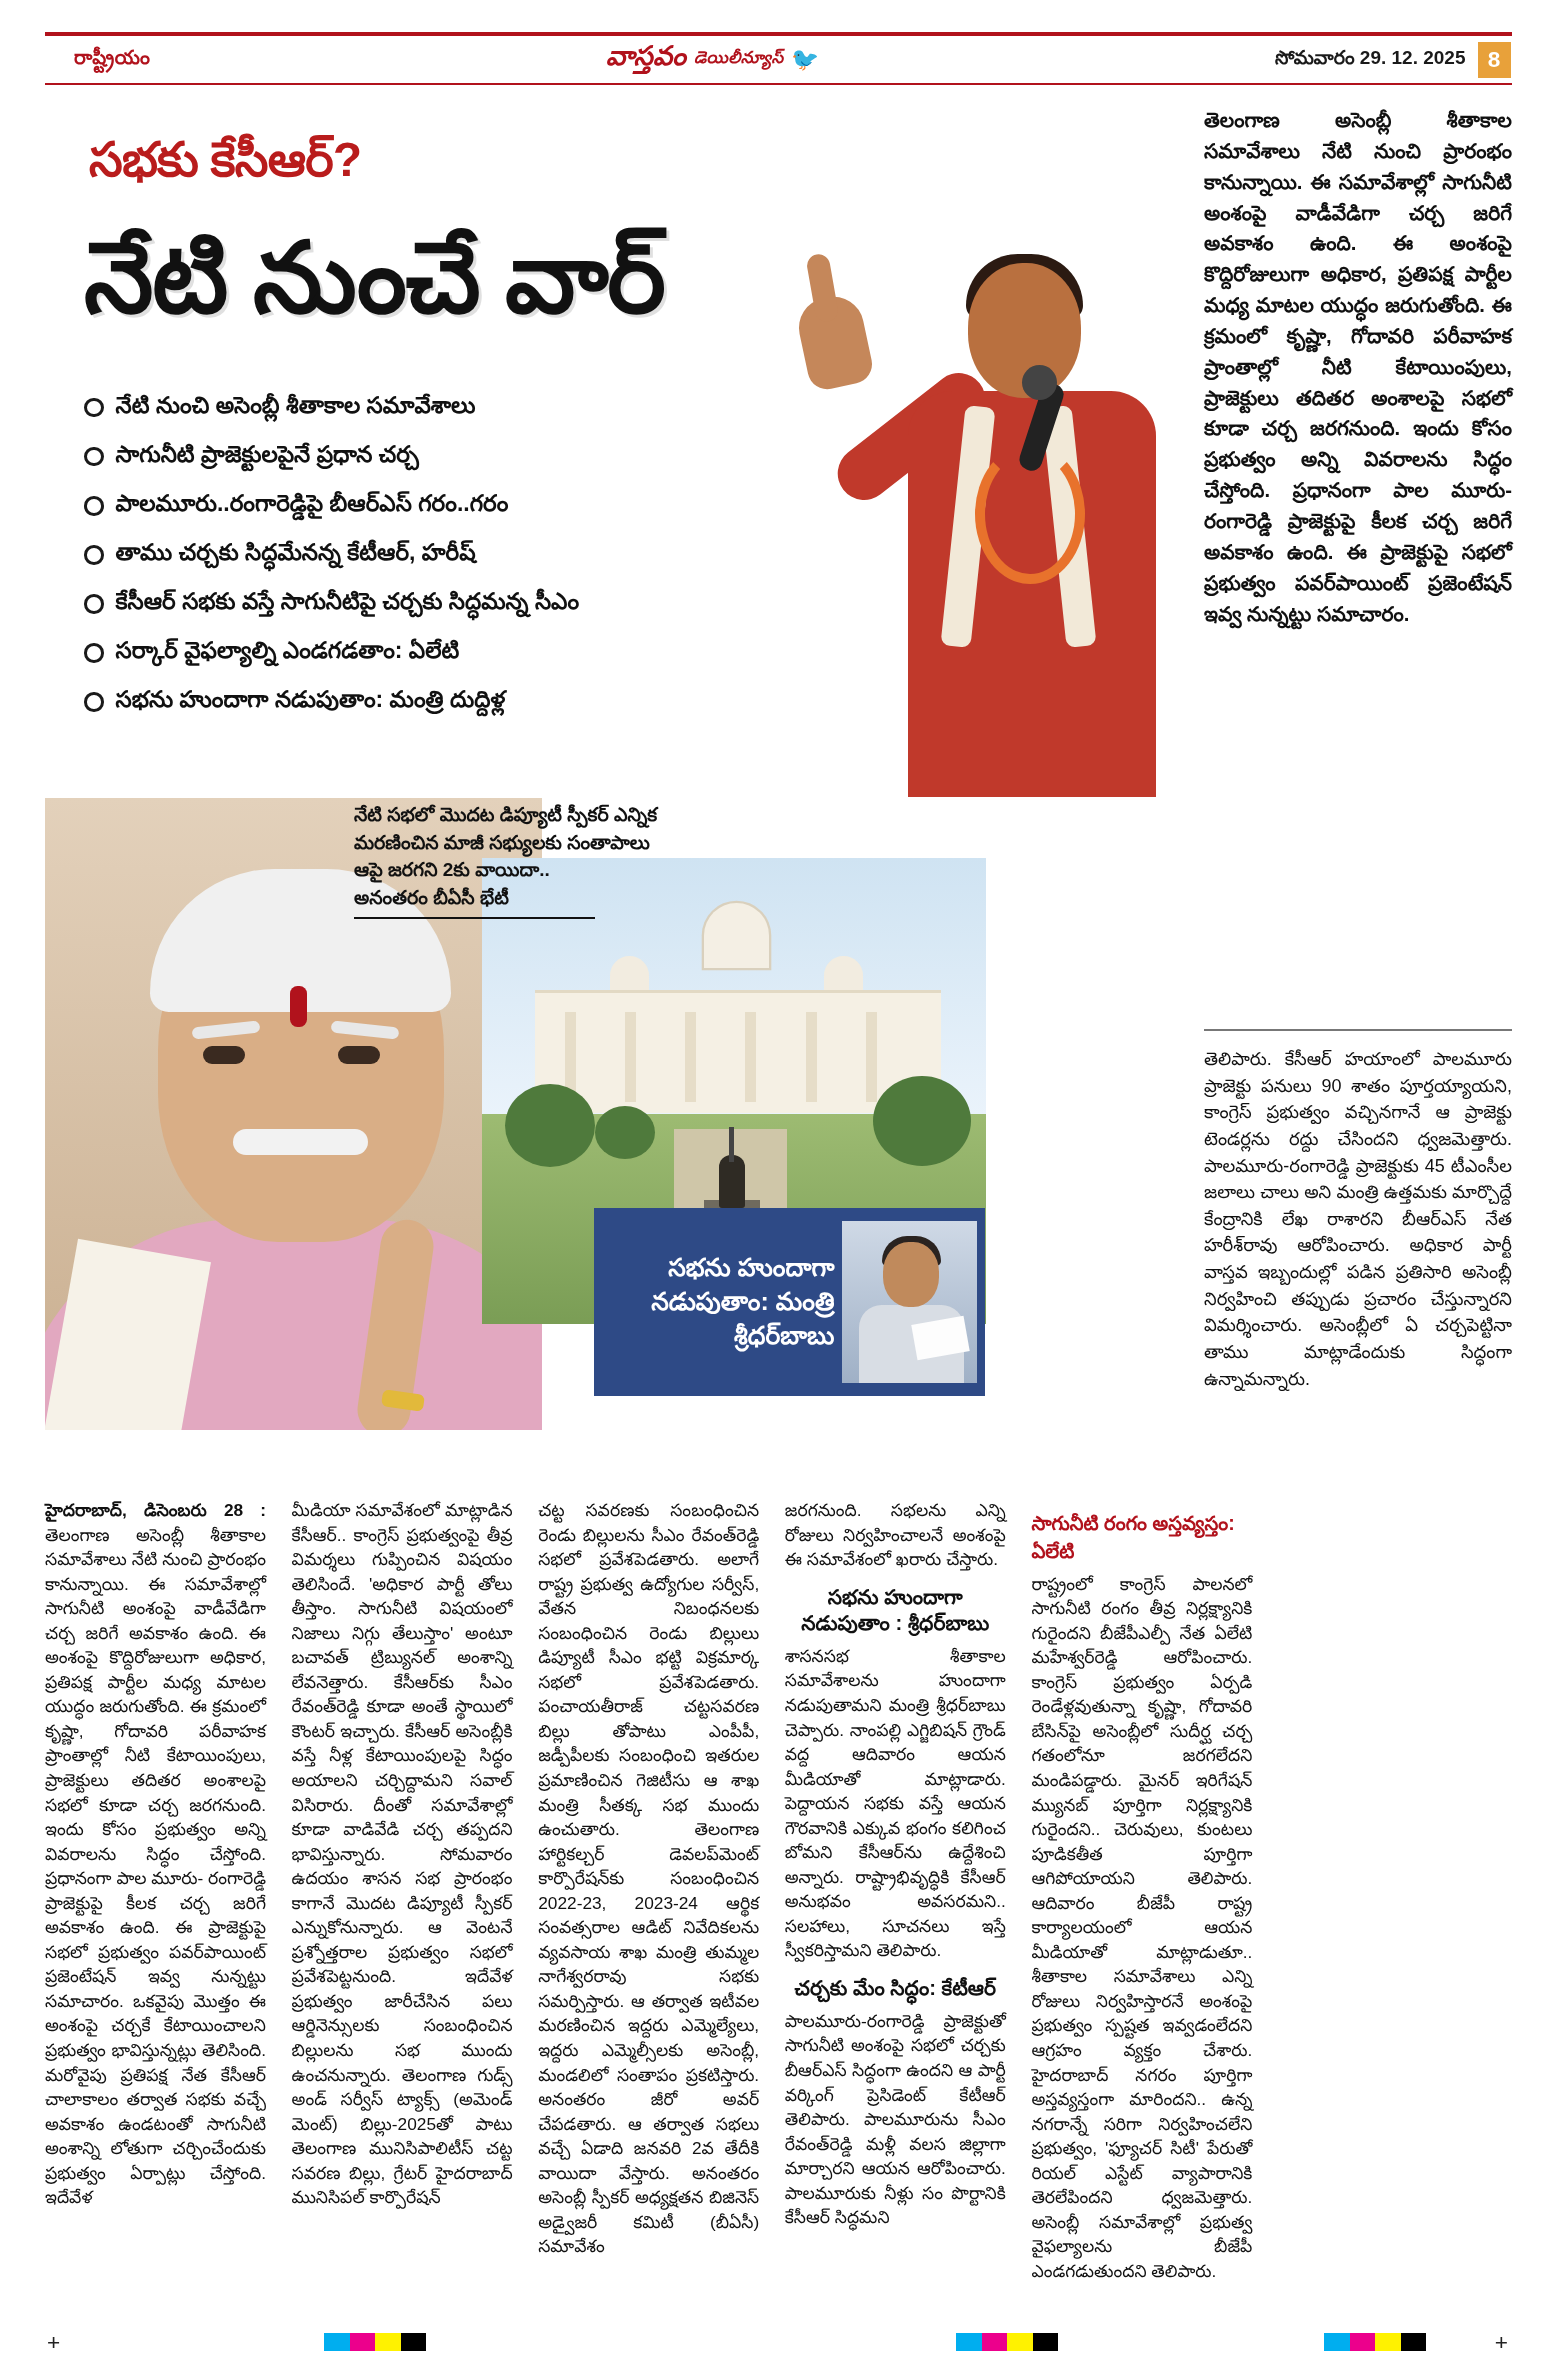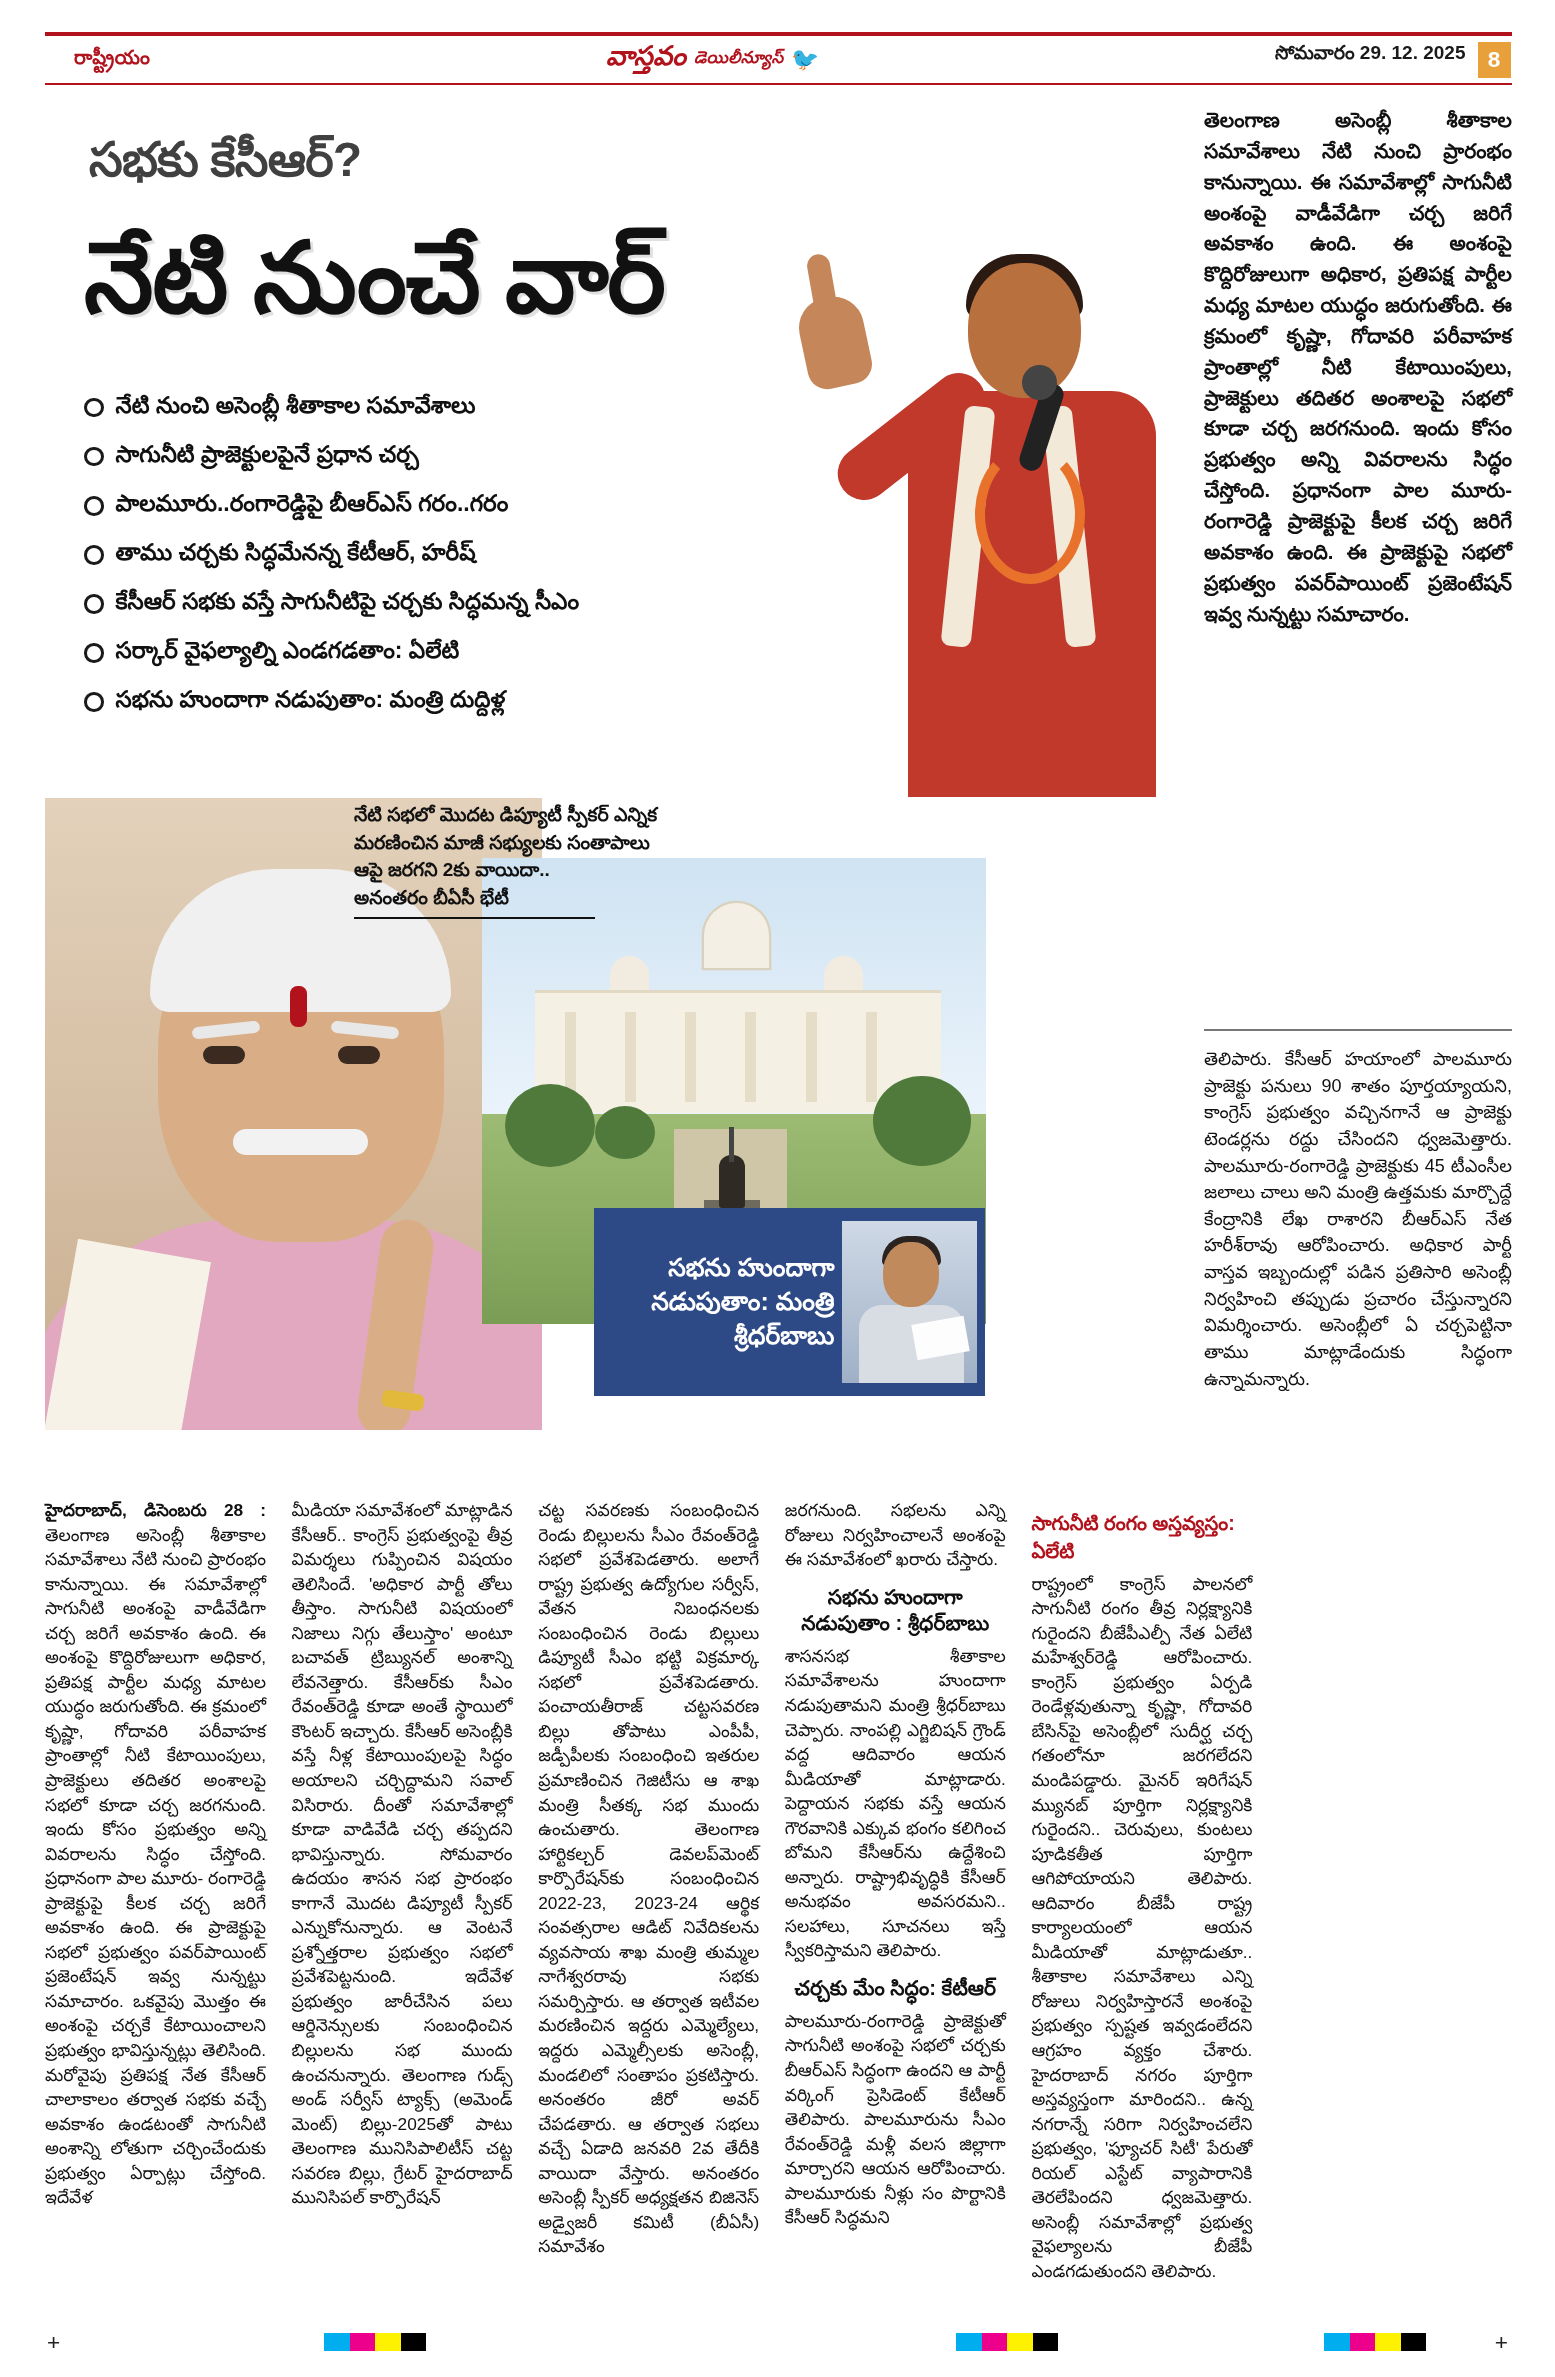--- a/index.html
+++ b/index.html
@@ -54,21 +54,21 @@
     font-weight: bold;
     font-style: italic;
     letter-spacing: 0.4px;
   }
   .mh-bird {
     font-size: 22.6px;
     color: #1c3f94;
   }
   .mh-right {
     display: flex;
-    align-items: flex-start;
+    align-items: center;
     gap: 12px;
     padding-right: 1.5px;
   }
   .mh-date {
     color: #1a1a1a;
     font-size: 19px;
     font-weight: bold;
   }
   .mh-pageno {
     background: #e8a13a;
@@ -80,21 +80,21 @@
     display: flex;
     align-items: center;
     justify-content: center;
   }
 
   
   .kicker {
     position: absolute;
     left: 89px;
     top: 132px;
-    color: #404040;
+    color: #b91c1c;
     font-size: 48px;
     font-weight: bold;
     letter-spacing: -0.8px;
   }
   .headline {
     position: absolute;
     left: 84px;
     top: 226px;
     color: #111111;
     font-size: 99px;

